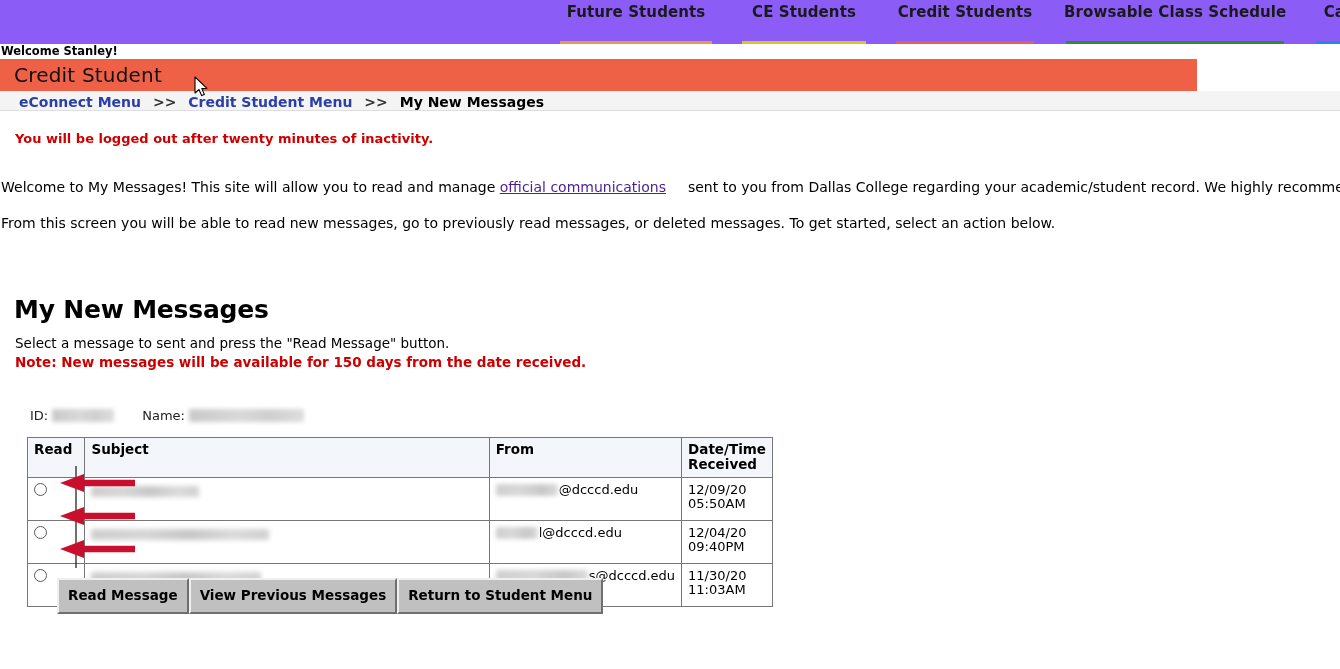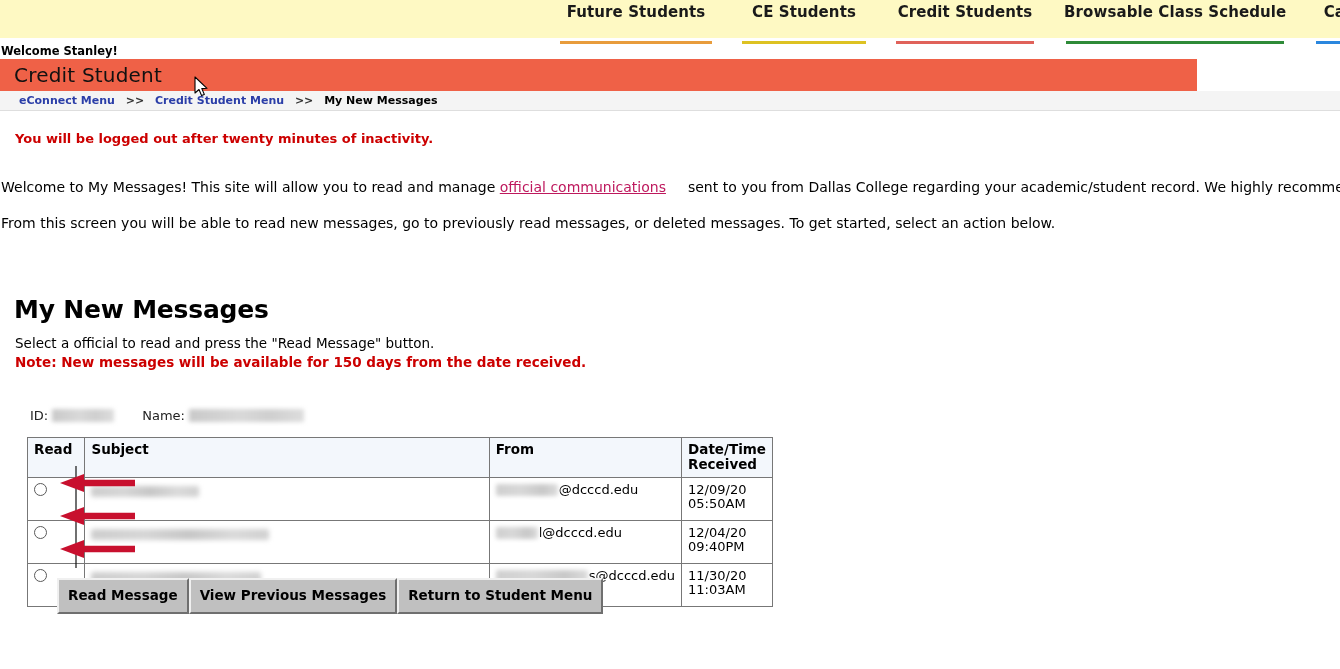--- a/index.html
+++ b/index.html
@@ -15,22 +15,22 @@
     overflow: hidden;
     font-family: "DejaVu Sans", "Liberation Sans", sans-serif;
     color: #000000;
   }
 
   
   .topnav {
     position: absolute;
     left: 0; top: 0;
     width: 1340px;
-    height: 38px;
-    background: #fef9c3;
+    height: 44px;
+    background: #8b5cf6;
   }
   .topnav-inner {
     position: absolute;
     left: 560px; top: 0;
     width: 780px;
     height: 44px;
     display: flex;
     align-items: flex-start;
     justify-content: flex-start;
   }
@@ -95,21 +95,21 @@
     left: 0; top: 91px;
     width: 1340px;
     height: 20px;
     background: #f4f4f4;
     border-bottom: 1px solid #dedede;
     box-sizing: border-box;
   }
   .crumbs {
     position: absolute;
     left: 19px; top: 3px;
-    font-size: 11px;
+    font-size: 14px;
     font-weight: bold;
     white-space: nowrap;
   }
   .crumb-link {
     color: #2b3ea8;
     text-decoration: none;
     cursor: pointer;
   }
   .crumb-sep {
     color: #333;
@@ -130,21 +130,21 @@
   }
   .para1 {
     position: absolute;
     left: 1px; top: 179px;
     width: 1400px;
     font-size: 14px;
     color: #000;
     white-space: nowrap;
   }
   .para1 a {
-    color: #be185d;
+    color: #4c1d95;
     text-decoration: underline;
   }
   .para1 .gap { display:inline-block; width: 22px; }
   .para2 {
     position: absolute;
     left: 1px; top: 215px;
     font-size: 14px;
     color: #000;
     white-space: nowrap;
   }
@@ -352,21 +352,21 @@
 
 <div class="warning" style="color: rgb(204, 0, 0);">You will be logged out after twenty minutes of inactivity.</div>
 
 <div class="para1">
   <span>Welcome to My Messages! This site will allow you to read and manage </span><a href="#">official communications</a><span class="gap"></span><span>sent to you from Dallas College regarding your academic/student record. We highly recommend that you</span>
 </div>
 
 <div class="para2">From this screen you will be able to read new messages, go to previously read messages, or deleted messages. To get started, select an action below.</div>
 
 <div class="section-title">My New Messages</div>
-<div class="instruct">Select a official to read and press the "Read Message" button.</div>
+<div class="instruct">Select a message to sent and press the "Read Message" button.</div>
 <div class="note" style="color: rgb(204, 0, 0);">Note: New messages will be available for 150 days from the date received.</div>
 
 <div class="idrow">
   <span class="lbl">ID:</span>
   <span class="redact" id="id-redact" style="width: 62px;"></span>
   <span class="gapspace"></span>
   <span class="lbl">Name:</span>
   <span class="redact" id="name-redact" style="width: 115px;"></span>
 </div>
 

